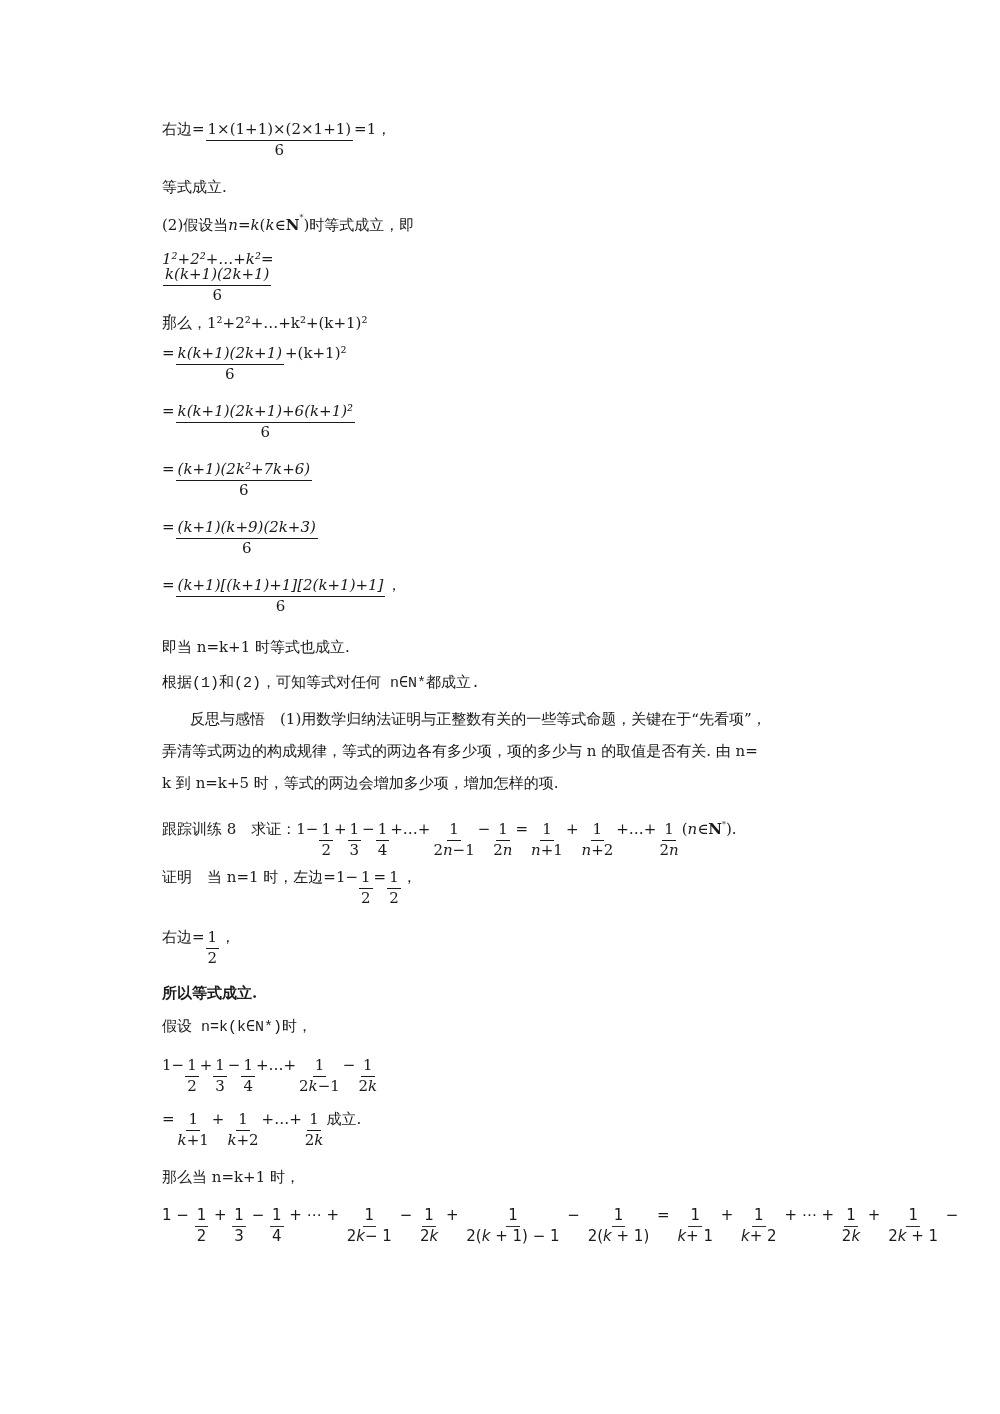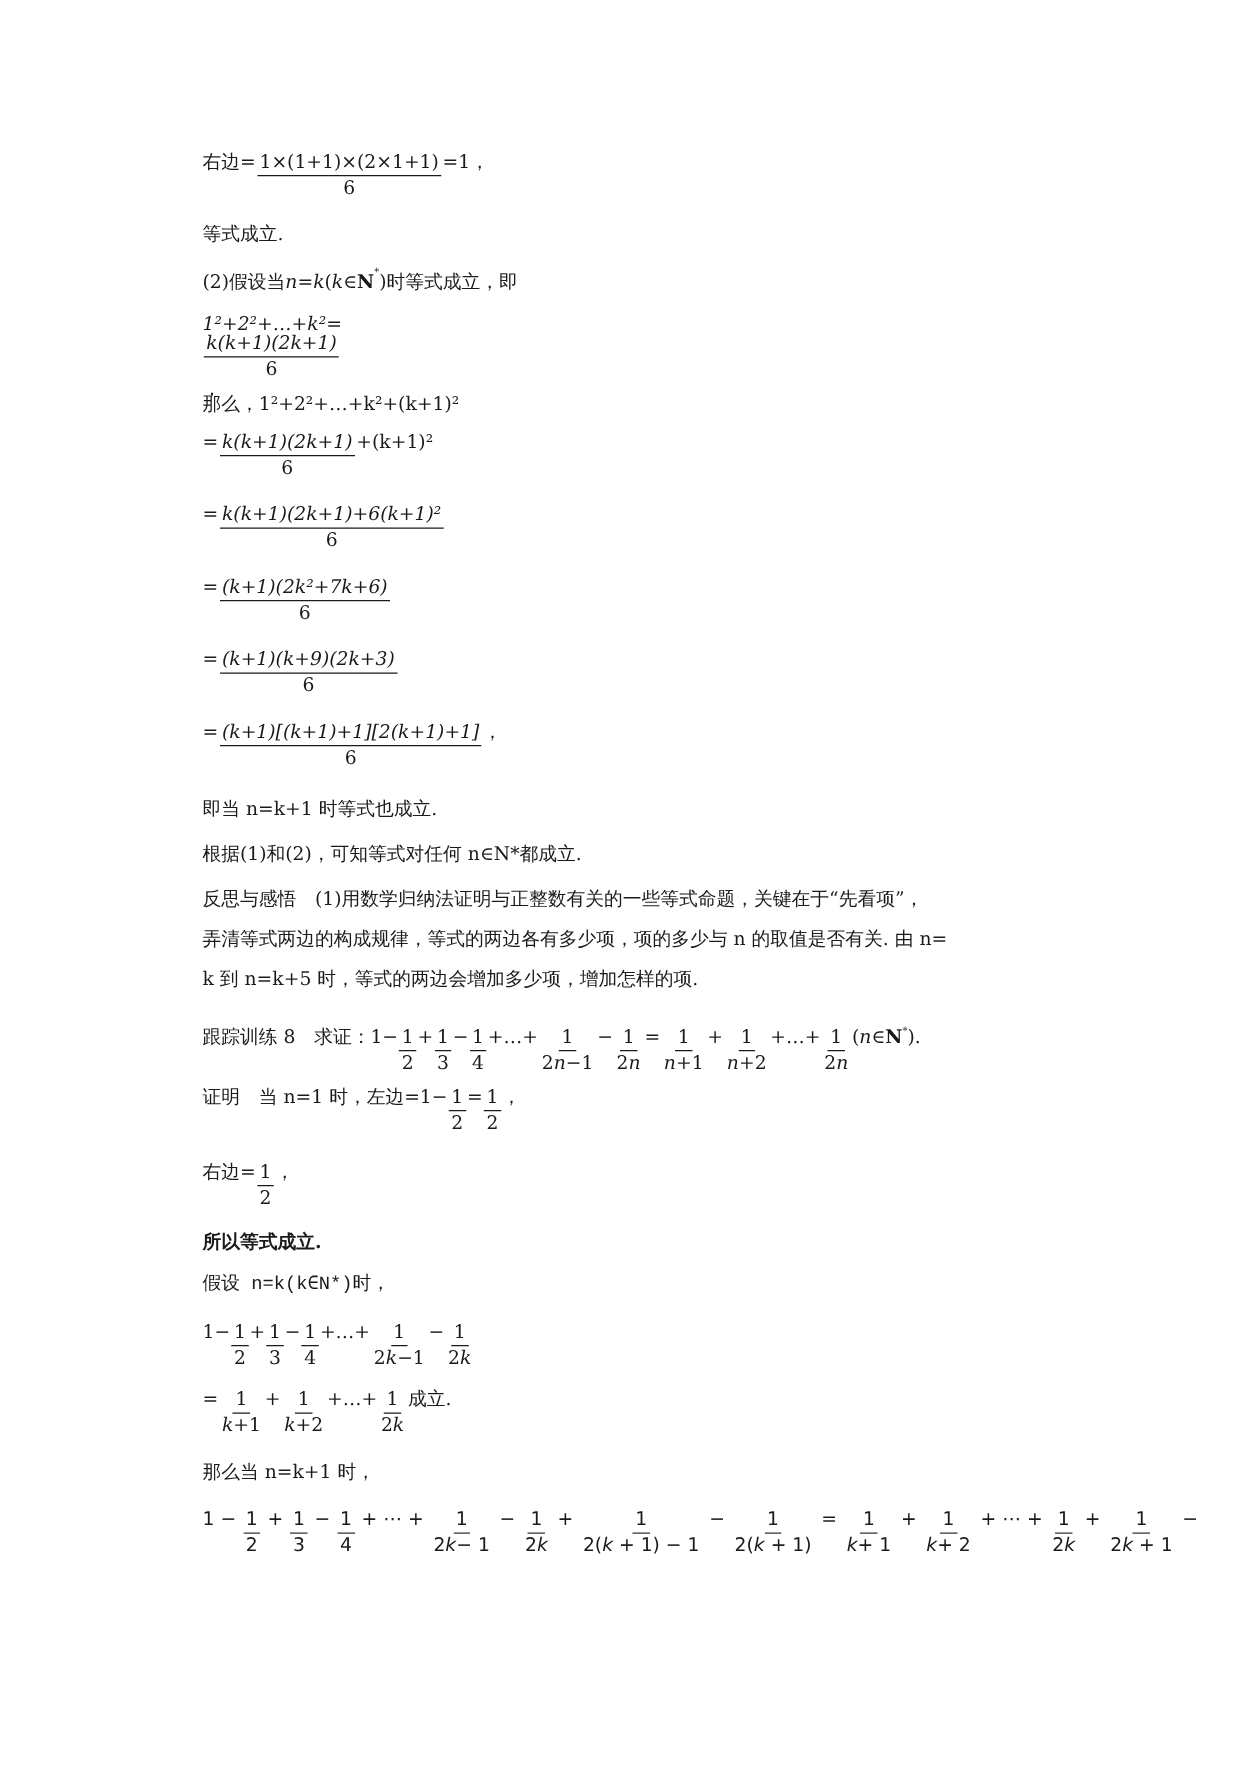--- a/index.html
+++ b/index.html
@@ -89,22 +89,22 @@
 <div class="line" style="top:578px;">
   <span>=</span>
   <span class="frac">
     <span class="num i">(k+1)[(k+1)+1][2(k+1)+1]</span>
     <span class="den">6</span>
   </span>
   <span>，</span>
 </div>
 
 <div class="line" style="top:640px;">即当 n=k+1 时等式也成立.</div>
-<div class="line" style="top:676px;">根据(1)和(2)，可知等式对任何 n∈N*都成立.</div>
-<div class="line" style="top:712px;">反思与感悟　(1)用数学归纳法证明与正整数有关的一些等式命题，关键在于“先看项”，</div>
+<div class="line" style="top:676px;font-family:Liberation Mono, monospace;">根据(1)和(2)，可知等式对任何 n∈N*都成立.</div>
+<div class="line" style="top:712px;margin-left:28px;">反思与感悟　(1)用数学归纳法证明与正整数有关的一些等式命题，关键在于“先看项”，</div>
 <div class="line" style="top:744px;">弄清等式两边的构成规律，等式的两边各有多少项，项的多少与 n 的取值是否有关. 由 n=</div>
 <div class="line" style="top:776px;">k 到 n=k+5 时，等式的两边会增加多少项，增加怎样的项.</div>
 
 <div class="line" style="top:822px;">
   <span>跟踪训练 8　求证：</span>
   <span>1−</span>
   <span class="frac">
       <span class="num">1</span>
       <span class="den">2</span>
     </span>+

